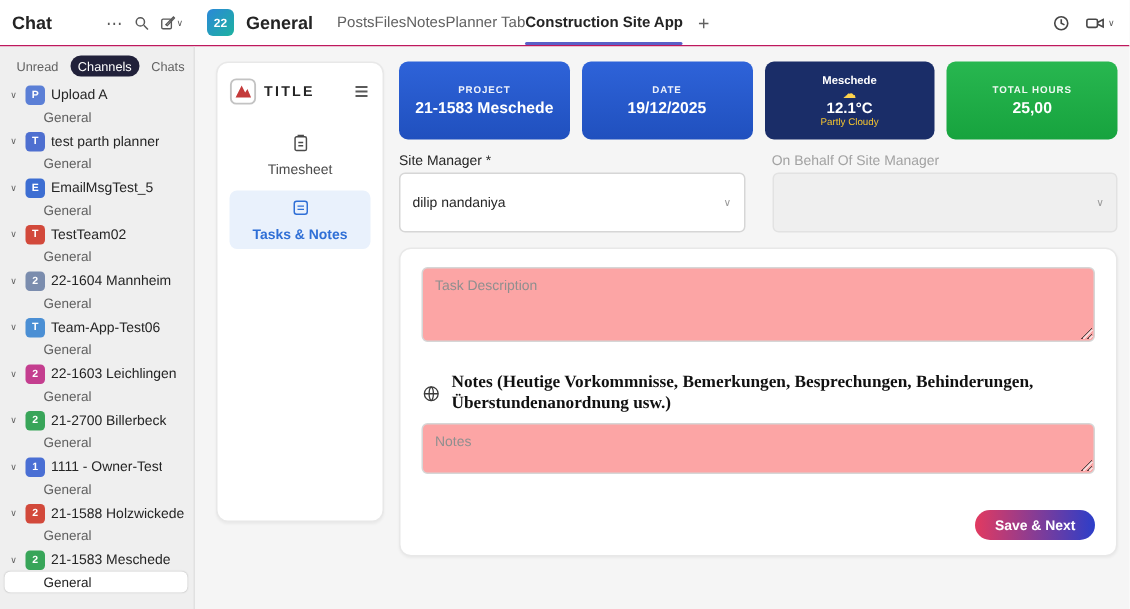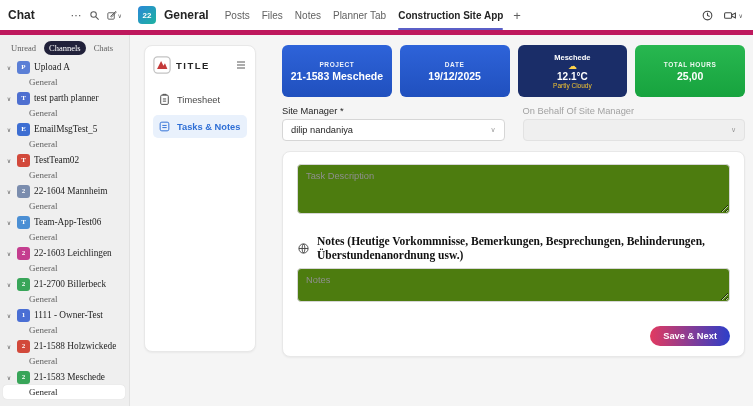--- a/index.html
+++ b/index.html
@@ -1,60 +1,60 @@
 <!DOCTYPE html>
 <html><head>
 <meta charset="utf-8">
 <style>
   * { margin:0; padding:0; box-sizing:border-box; }
   html,body { width:753px; height:406px; overflow:hidden; }
   body { font-family:"Liberation Sans", sans-serif; font-size:10px; color:#242424; background:#fff; }
   .screen { width:753px; height:406px; display:flex; flex-direction:column; }
 
   
-  .topbar { flex:0 0 30px; display:flex; align-items:stretch; background:#fff; border-bottom:5px solid #be185d; }
+  .topbar { flex:0 0 30px; display:flex; align-items:stretch; background:#fff; border-bottom:1px solid #be185d; }
   .chat-head { width:130px; flex:0 0 130px; display:flex; align-items:center; padding:0 8px; gap:6px; }
   .chat-title { font-weight:bold; font-size:12px; }
   .chat-head-icons { margin-left:auto; display:flex; align-items:center; gap:6px; color:#585858; }
   .more-glyph { font-size:11px; letter-spacing:1px; cursor:pointer; }
   .tiny-chev { font-size:6px; color:#585858; }
   .channel-head { flex:1; display:flex; align-items:center; gap:8px; padding:0 10px 0 8px; min-width:0; }
   .team-avatar { width:18px; height:18px; border-radius:4px; background:linear-gradient(135deg,#2b88d8,#1db2a0); color:#fff; font-size:8px; font-weight:bold; display:flex; align-items:center; justify-content:center; flex:0 0 auto; }
   .channel-name { font-weight:bold; font-size:12px; margin-right:8px; }
-  .tabs { display:flex; align-items:stretch; gap:12px; height:30px; }
+  .tabs { display:flex; align-items:stretch; gap:0; height:30px; }
   .tab { display:flex; align-items:center; gap:3px; color:#616161; font-size:10px; position:relative; cursor:pointer; white-space:nowrap; }
   .tab.active { color:#242424; font-weight:600; }
   .tab.active::after { content:""; position:absolute; left:0; right:0; bottom:0; height:2.5px; border-radius:2px; background:#5b5fc7; }
   .add-tab { color:#616161; font-size:13px; margin-left:2px; cursor:pointer; }
   .head-right { margin-left:auto; display:flex; align-items:center; gap:9px; color:#464646; }
 
   
   .app-body { flex:1; display:flex; min-height:0; }
 
   
-  .sidebar { width:130px; flex:0 0 130px; background:#efefef; border-right:1px solid #e1e1e1; display:flex; flex-direction:column; overflow:hidden;font-family:Liberation Serif, serif; }
+  .sidebar { width:130px; flex:0 0 130px; background:#efefef; border-right:1px solid #e1e1e1; display:flex; flex-direction:column; overflow:hidden; }
   .filters { display:flex; align-items:center; gap:3px; padding:6px 6px 4px 6px; }
   .filter { color:#616161; font-size:8.5px; padding:2px 5px; border-radius:999px; cursor:pointer; }
   .filter.active { background:#21213a; color:#fff; }
   .chan-list { flex:1; overflow:hidden; padding:0 4px 0 3px; }
   .chan-item { display:flex; align-items:center; gap:4px; height:16px; padding:0 2px; cursor:pointer; }
   .chan-chev { font-size:6px; color:#616161; width:8px; flex:0 0 8px; text-align:center; }
   .avatar { width:13px; height:13px; border-radius:3px; color:#fff; font-size:7px; font-weight:bold; display:flex; align-items:center; justify-content:center; flex:0 0 13px; }
   .chan-name { font-size:9.3px; color:#242424; white-space:nowrap; overflow:hidden; text-overflow:ellipsis; }
   .chan-sub { font-size:9px; color:#616161; height:14px; line-height:14px; padding-left:26px; border-radius:4px; margin:0 0 1px 0; cursor:pointer; }
   .chan-sub.selected { background:#fff; color:#242424; box-shadow:0 0 1px rgba(0,0,0,.15); }
 
   
-  .content { flex:1; background:#f5f5f5; padding:10px 8px 0 14px; display:flex; gap:26px; overflow:hidden; }
+  .content { flex:1; background:#f5f5f5; padding:10px 8px 0 14px; display:flex; gap:10px; overflow:hidden; }
 
   .nav-card { width:112px; flex:0 0 112px; height:307px; background:#fff; border:1px solid #e8e8e8; border-radius:8px; box-shadow:0 1px 2px rgba(0,0,0,.05); padding:10px 8px; }
   .logo-row { display:flex; align-items:center; gap:5px; margin-bottom:14px; }
   .logo-title { font-weight:bold; font-size:9.5px; letter-spacing:1.5px; }
   .nav-toggle { margin-left:auto; color:#5a5a5a; cursor:pointer; display:flex; }
-  .nav-item { display:flex; align-items:center; gap:6px; padding:5px 5px; border-radius:5px; color:#4a4a4a; font-size:9.3px; margin-bottom:4px; cursor:pointer; }
+  .nav-item { display:flex; align-items:center; gap:6px; padding:5px 5px; border-radius:5px; color:#4a4a4a; font-size:9.3px; margin-bottom:4px; cursor:pointer;flex-direction:column; }
   .nav-item.active { background:#e9f1fc; color:#2f6fd6; font-weight:600; }
   .nav-item svg { flex:0 0 auto; }
 
   .right-col { flex:1; display:flex; flex-direction:column; min-width:0; }
 
   .stats { display:flex; gap:8px; flex:0 0 52px; }
   .stat { flex:1; border-radius:6px; color:#fff; display:flex; flex-direction:column; align-items:center; justify-content:center; gap:2px; overflow:hidden; }
   .stat.blue { background:linear-gradient(180deg,#2e63d9,#2050be); }
   .stat.navy { background:#1a2d68; gap:0; }
   .stat.green { background:linear-gradient(180deg,#28b750,#17a33e); }
@@ -62,28 +62,28 @@
   .stat-val { font-size:10.5px; font-weight:bold; }
   .wx-city { font-size:7.5px; font-weight:bold; }
   .wx-icon { font-size:9px; color:#ffd34d; line-height:9px; }
   .wx-temp { font-size:10px; font-weight:bold; }
   .wx-cond { font-size:6.5px; color:#f4c430; }
 
   .form-row { display:flex; gap:18px; margin-top:9px; flex:0 0 auto; }
   .form-field { flex:1; min-width:0; }
   .form-label { font-size:9.3px; color:#242424; margin-bottom:3px; }
   .form-label.muted { color:#a2a2a2; }
-  .select { height:22px; background:#fff; border:1px solid #d6d6d6; border-radius:4px; display:flex; align-items:center; justify-content:space-between; padding:0 8px; font-size:9.3px; color:#242424; cursor:pointer; }
+  .select { height:40px; background:#fff; border:1px solid #d6d6d6; border-radius:4px; display:flex; align-items:center; justify-content:space-between; padding:0 8px; font-size:9.3px; color:#242424; cursor:pointer; }
   .select.disabled { background:#efefef; border-color:#e2e2e2; cursor:default; }
   .sel-chev { color:#9a9a9a; font-size:7px; }
 
   .big-card { margin-top:10px; height:206px; background:#fff; border:1px solid #e8e8e8; border-radius:8px; box-shadow:0 1px 2px rgba(0,0,0,.05); padding:12px 14px 10px 14px; display:flex; flex-direction:column; }
   .section-head { display:flex; align-items:center; gap:7px; font-family:"Liberation Serif", serif; font-weight:bold; font-size:11.5px; color:#111; margin-bottom:5px; }
   .section-head.notes-head { margin-top:20px; line-height:1.25; }
-  .ta { width:100%; border:1px solid #d6d6d6; border-radius:4px; padding:6px 8px; font-family:"Liberation Sans", sans-serif; font-size:9.3px; color:#242424; resize:vertical; background:#4d7c0f; }
+  .ta { width:100%; border:1px solid #d6d6d6; border-radius:4px; padding:6px 8px; font-family:"Liberation Sans", sans-serif; font-size:9.3px; color:#242424; resize:vertical; background:#fca5a5; }
   .ta::placeholder { color:#8f8f8f; }
   .ta-task { height:50px; }
   .ta-notes { height:34px; }
   .save-btn { margin-top:auto; align-self:flex-end; border:none; border-radius:13px; padding:5px 13px; color:#fff; font-size:9.3px; font-weight:600; background:linear-gradient(90deg,#e23a60,#2c3ec9); cursor:pointer; font-family:"Liberation Sans", sans-serif;margin-left:45px; }
 </style>
 </head>
 <body>
 
 <div class="screen">
 

